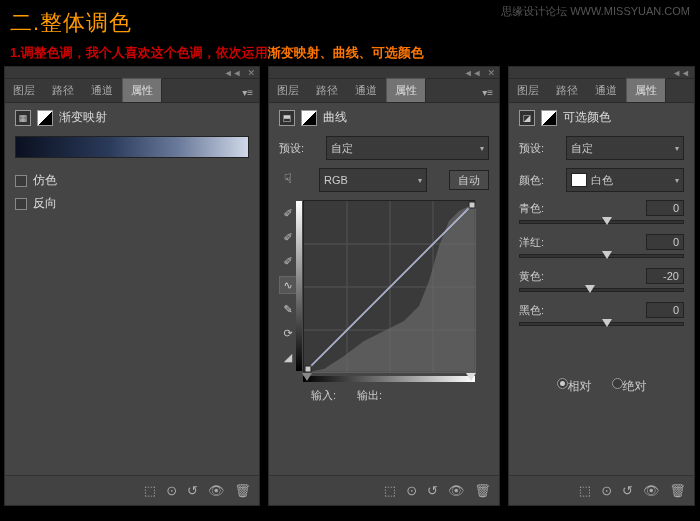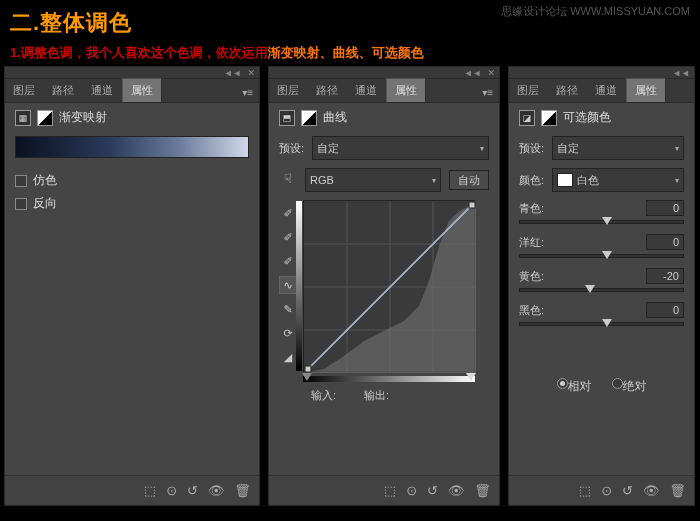--- a/index.html
+++ b/index.html
@@ -19,21 +19,21 @@
     color: #555;
     font-size: 11px;
     z-index: 100;
   }
   .header {
     padding: 8px 10px 4px 10px;
   }
   .title {
     color: #ff9900;
     font-size: 22px;
-    font-weight: bold;
+    font-weight: normal;
     letter-spacing: 1px;
     margin-bottom: 6px;
   }
   .subtitle {
     font-size: 13px;
     color: #d00000;
     font-weight: bold;
   }
   .subtitle .hl { color: #ff7700; }
   .subtitle .sep { color: #ff7700; }
@@ -135,21 +135,21 @@
     color: #ddd;
   }
   .checkbox {
     width: 12px; height: 12px;
     border: 1px solid #888;
     background: #3a3a3a;
   }
   .row {
     display: flex;
     align-items: center;
-    gap: 8px;
+    gap: 22px;
     margin-bottom: 8px;
   }
   .row label { color: #ccc; font-size: 11px; white-space: nowrap; }
   .select {
     flex: 1;
     background: #3a3a3a;
     border: 1px solid #222;
     color: #ccc;
     padding: 2px 4px;
     font-size: 11px;
@@ -211,21 +211,21 @@
     background: linear-gradient(180deg, #fff, #000);
   }
   .grad-strip-h {
     height: 6px;
     width: 172px;
     background: linear-gradient(90deg, #000, #fff);
     margin-bottom: 6px;
   }
   .io-row {
     display: flex;
-    gap: 28px;
+    gap: 21px;
     font-size: 11px;
     color: #ccc;
     padding-left: 8px;
   }
   .panel-footer {
     height: 30px;
     border-top: 1px solid #333;
     display: flex;
     justify-content: flex-end;
     align-items: center;

